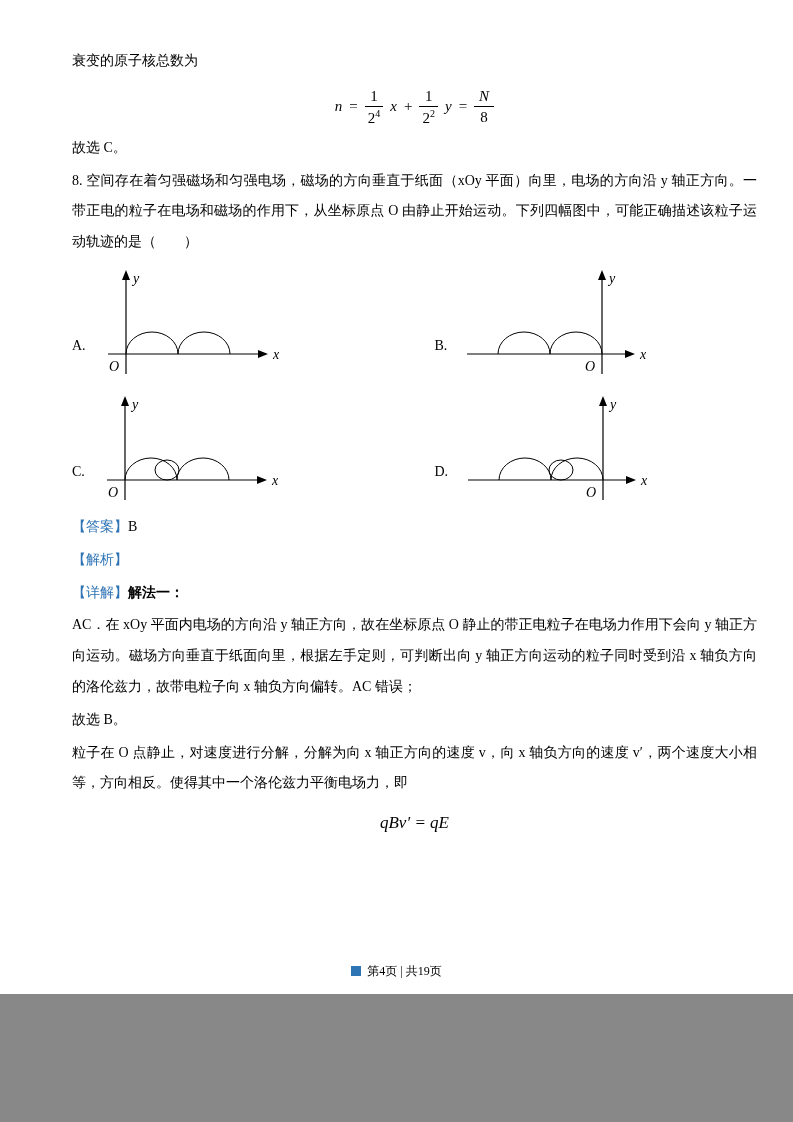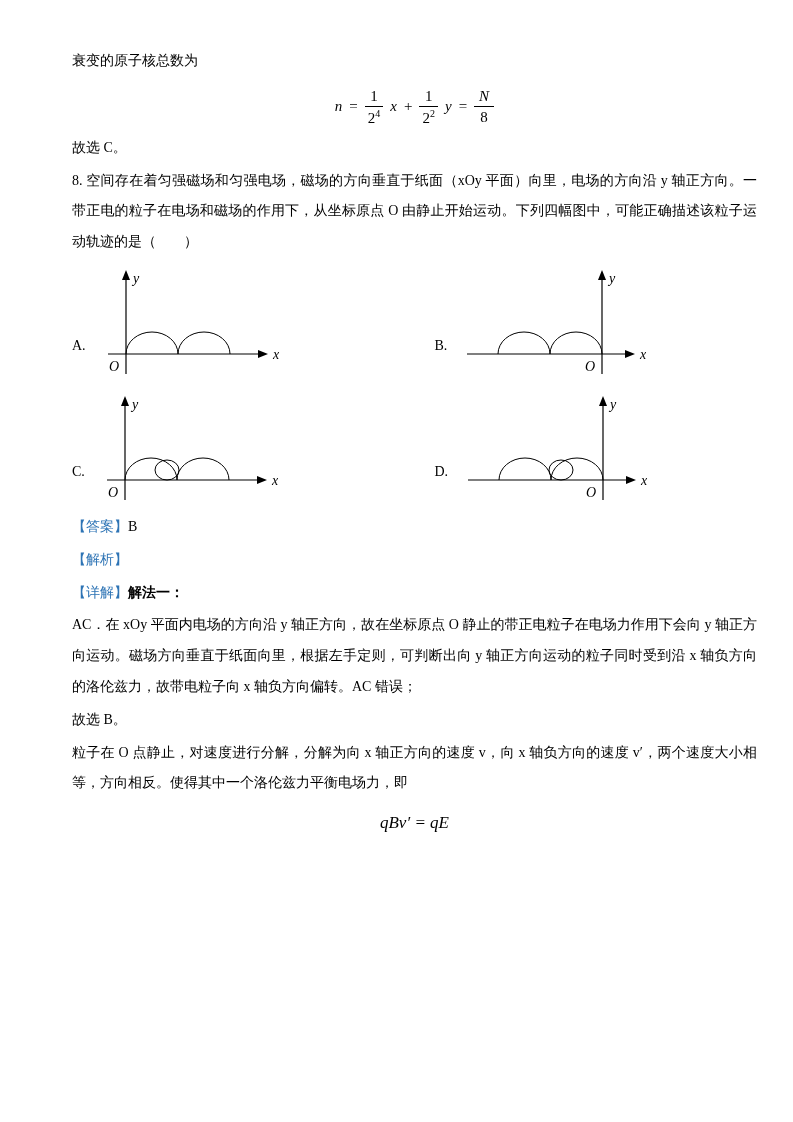--- a/index.html
+++ b/index.html
@@ -1,20 +1,20 @@
 <!DOCTYPE html>
 <html><head>
 <meta charset="utf-8">
 <style>
   * { box-sizing: border-box; margin: 0; padding: 0; }
   html,body { background:#888; }
   .page {
     position: relative;
     width: 793px;
-    height: 1122px;
+    height: 994px;
     margin: 0 auto;
     background: #ffffff;
     font-family: "Liberation Serif", serif;
     color: #000;
     padding: 46px 36px 40px 72px;
     overflow: hidden;
   }
   .body-text {
     font-size: 14px;
     line-height: 2.2;
@@ -185,14 +185,17 @@
   <p class="body-text para">AC．在 xOy 平面内电场的方向沿 y 轴正方向，故在坐标原点 O 静止的带正电粒子在电场力作用下会向 y 轴正方向运动。磁场方向垂直于纸面向里，根据左手定则，可判断出向 y 轴正方向运动的粒子同时受到沿 x 轴负方向的洛伦兹力，故带电粒子向 x 轴负方向偏转。AC 错误；</p>
 
 
   <p class="body-text para">故选 B。</p>
 
 
   <p class="body-text para">粒子在 O 点静止，对速度进行分解，分解为向 x 轴正方向的速度 v，向 x 轴负方向的速度 v′，两个速度大小相等，方向相反。使得其中一个洛伦兹力平衡电场力，即</p>
 
   <p class="formula2">qBv′ = qE</p>
 
+  <div class="footer">
+    <span class="sq"></span><span>第4页 | 共19页</span>
+  </div>
 
 </div>
 
 </body></html>

